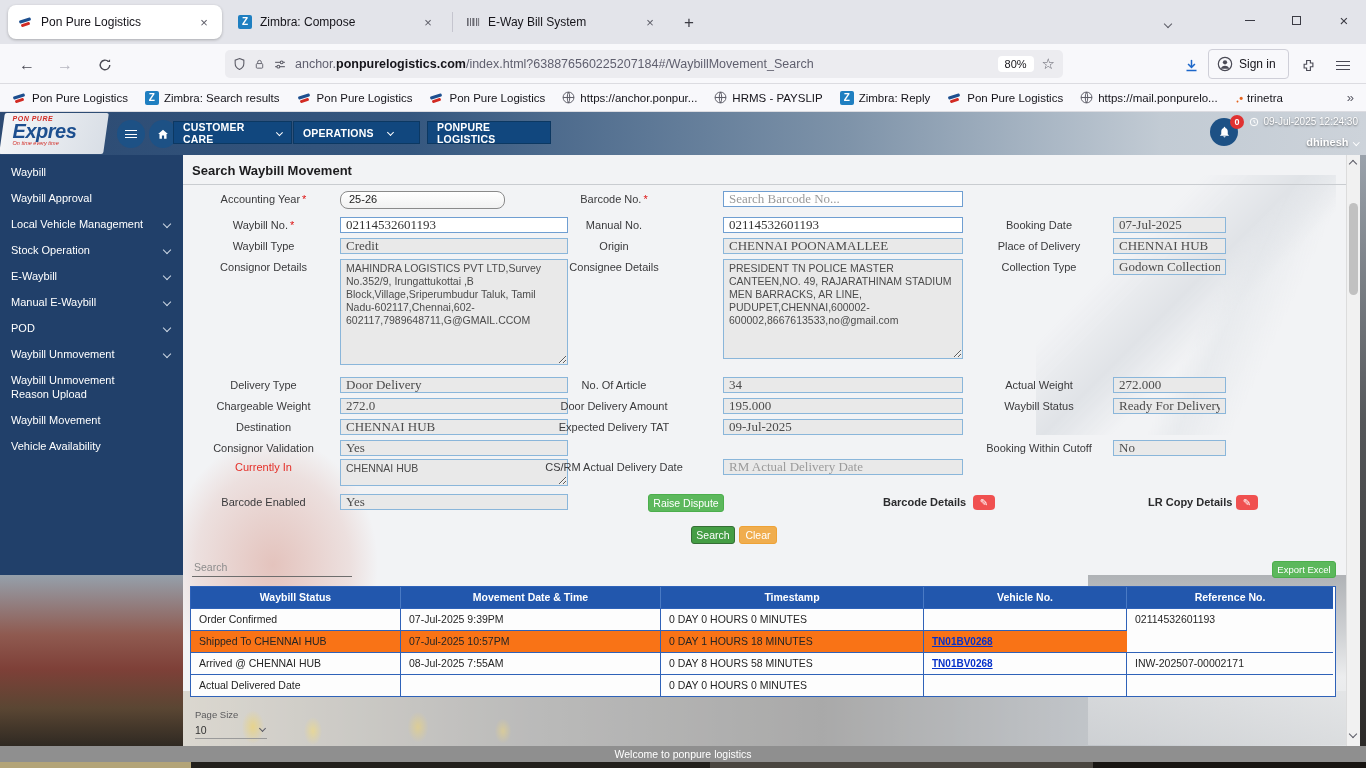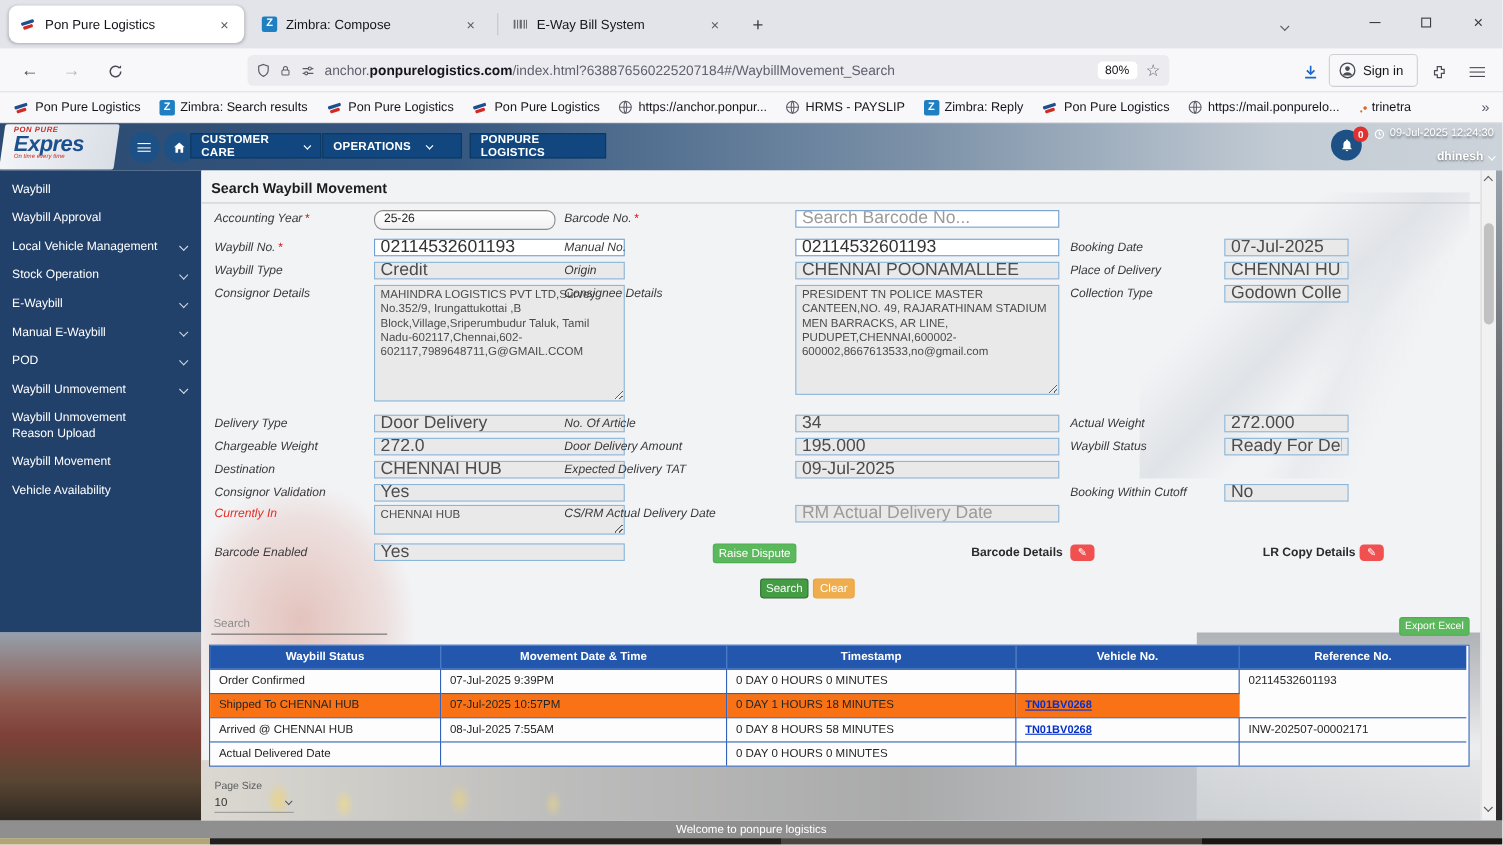--- a/index.html
+++ b/index.html
@@ -82,27 +82,27 @@
                radial-gradient(15px 22px at 235px 36px,rgba(222,182,40,.7),transparent 70%),
                radial-gradient(12px 18px at 320px 40px,rgba(226,186,44,.6),transparent 70%),
                linear-gradient(90deg,#c9c2b2 0%,#8e8d8a 30%,#6f6e6c 55%,#9aa0a6 78%,#d5d8da 100%); }
   .bg-truck { position:absolute; left:905px; top:420px; width:258px; height:170px; opacity:.6;
     background:linear-gradient(180deg,#83878c 0%,#b9bcbf 35%,#e8e9ea 60%,#d6d8da 100%); }
 
   .pagetitle { position:absolute; left:9px; top:8px; font-size:13px; font-weight:700; color:#1c1c1e; }
   .titleline { position:absolute; left:0; top:29px; width:1163px; border-top:1px solid #c9ccd0; }
 
   .frow { position:absolute; display:flex; align-items:flex-start; }
-  .flabel { font-size:11px; color:#3a3a3c; text-align:left; padding-top:2px;font-style:italic; }
+  .flabel { font-size:11px; color:#3a3a3c; text-align:center; padding-top:2px; }
   .flabel.red { color:#e42f28; }
   .req { color:#d11; margin-left:2px; }
   .c1 .flabel { width:137px; margin-right:8px; }
   .c2 .flabel { width:202px; margin-right:8px; }
   .c3 .flabel { width:132px; margin-right:8px; }
-  .finput { height:16px; font-size:16px; font-family:Liberation Sans, sans-serif; color:#333; padding:0 5px; outline:none; }
+  .finput { height:16px; font-size:13px; font-family:Liberation Serif, serif; color:#333; padding:0 5px; outline:none; }
   .ed { background:#fff; border:1px solid #6f9ed1; }
   .ro { background:#e9e9e9; border:1px solid #8ab6da; color:#4c4c4c; }
   .ro::placeholder, .ed::placeholder { color:#9b9b9b; }
   .w228 { width:228px; } .w240 { width:240px; } .w113 { width:113px; }
   .fselect { width:165px; height:18px; background:linear-gradient(#fff,#f1f1f1); border:1px solid #8a8a8a; border-radius:8px; font-size:11px; color:#222; padding:1px 8px 0; }
   .ftext { font-family:"Liberation Sans",sans-serif; font-size:10.5px; color:#4c4c4c; background:#e9e9e9; border:1px solid #8ab6da; padding:2px 5px; line-height:13px; resize:both; overflow:hidden; }
 
   .btn { border:none; color:#fff; font-size:10.5px; font-family:"Liberation Sans",sans-serif; border-radius:3px; text-align:center; }
   .btn-green { background:#5cb85c; border:1px solid #4cae4c; }
   .btn-search { background:#449d44; border:1px solid #356e35; }

